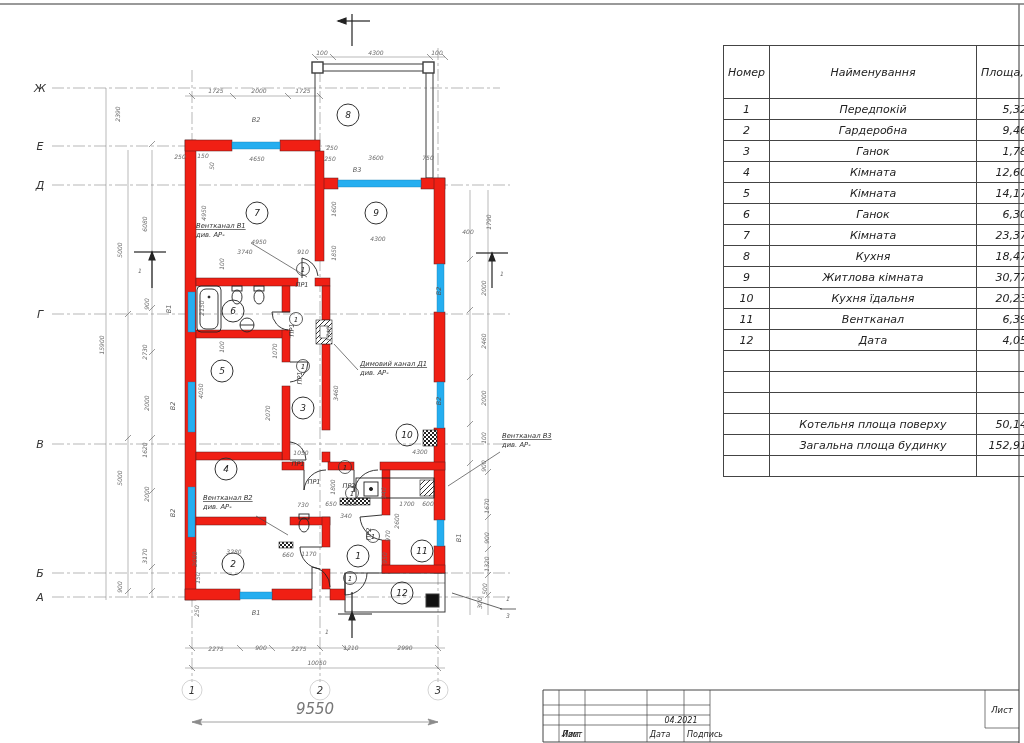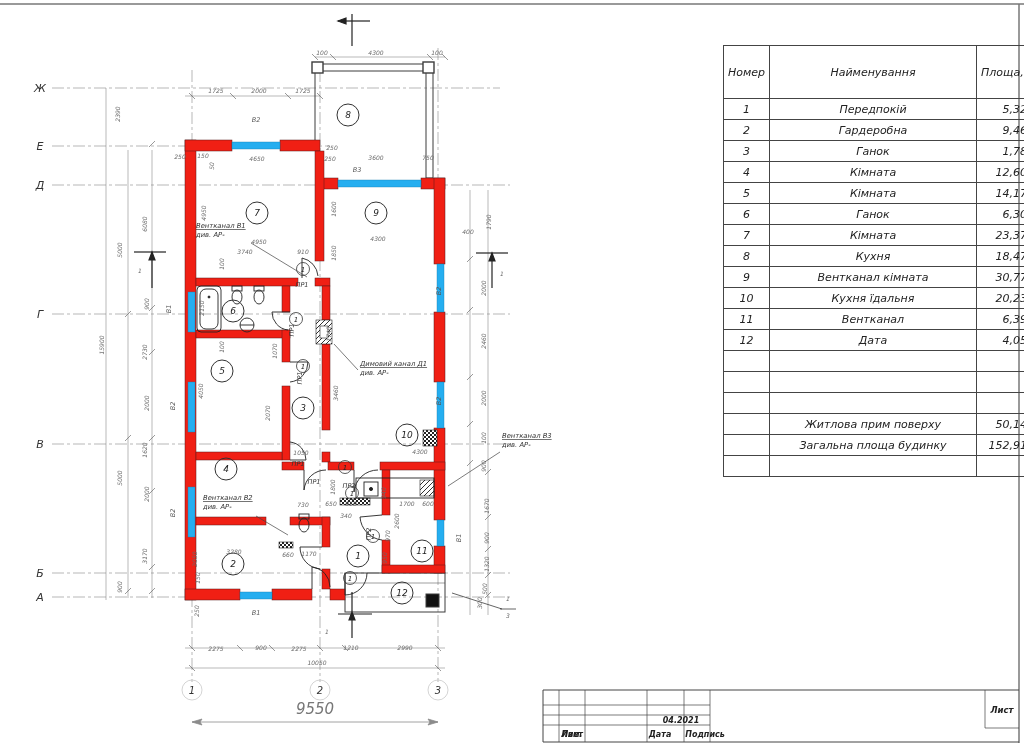--- a/index.html
+++ b/index.html
@@ -24,21 +24,21 @@
   #expl{position:absolute;left:723px;top:45px;width:293px;border-collapse:collapse;
       table-layout:fixed;font-style:italic;color:#222;}
   #expl td,#expl th{border:1px solid #444;font-size:11px;font-weight:normal;
       padding:0 4px;overflow:hidden;white-space:nowrap;}
   #expl th{height:52px;text-align:center;}
   #expl td{height:20px;}
   .c-num{width:37px;text-align:center;}
   .c-name{width:198px;text-align:center;}
   .c-area{width:46px;text-align:right;padding-right:6px;}
   
-  .tb{position:absolute;font-style:italic;font-size:8px;color:#222;transform:translate(-50%,-50%);font-weight:bold;}
+  .tb{position:absolute;font-style:italic;font-size:8px;color:#222;transform:translate(-50%,-50%);}
   .tbs{font-size:8.5px;}
 </style>
 </head>
 <body>
 <div id="sheet">
 
 <svg id="plansvg" width="1024" height="743" viewBox="0 0 1024 743">
   <defs>
     <pattern id="checker" width="4" height="4" patternUnits="userSpaceOnUse">
       <rect width="4" height="4" fill="#fff"></rect>
@@ -467,21 +467,21 @@
           <td class="c-name">Кімната</td>
           <td class="c-area">23,37</td>
         </tr>
         <tr>
           <td class="c-num">8</td>
           <td class="c-name">Кухня</td>
           <td class="c-area">18,47</td>
         </tr>
         <tr>
           <td class="c-num">9</td>
-          <td class="c-name">Вентканал кімната</td>
+          <td class="c-name">Житлова кімната</td>
           <td class="c-area">30,77</td>
         </tr>
         <tr>
           <td class="c-num">10</td>
           <td class="c-name">Кухня їдальня</td>
           <td class="c-area">20,23</td>
         </tr>
         <tr>
           <td class="c-num">11</td>
           <td class="c-name">Вентканал</td>
@@ -502,21 +502,21 @@
           <td class="c-name">&nbsp;</td>
           <td class="c-area">&nbsp;</td>
         </tr>
         <tr>
           <td class="c-num">&nbsp;</td>
           <td class="c-name">&nbsp;</td>
           <td class="c-area">&nbsp;</td>
         </tr>
         <tr>
           <td class="c-num">&nbsp;</td>
-          <td class="c-name">Житлова прим поверху</td>
+          <td class="c-name">Котельня площа поверху</td>
           <td class="c-area">50,14</td>
         </tr>
         <tr>
           <td class="c-num">&nbsp;</td>
           <td class="c-name">Загальна площа будинку</td>
           <td class="c-area">152,91</td>
         </tr>
         <tr>
           <td class="c-num">&nbsp;</td>
           <td class="c-name">&nbsp;</td>

